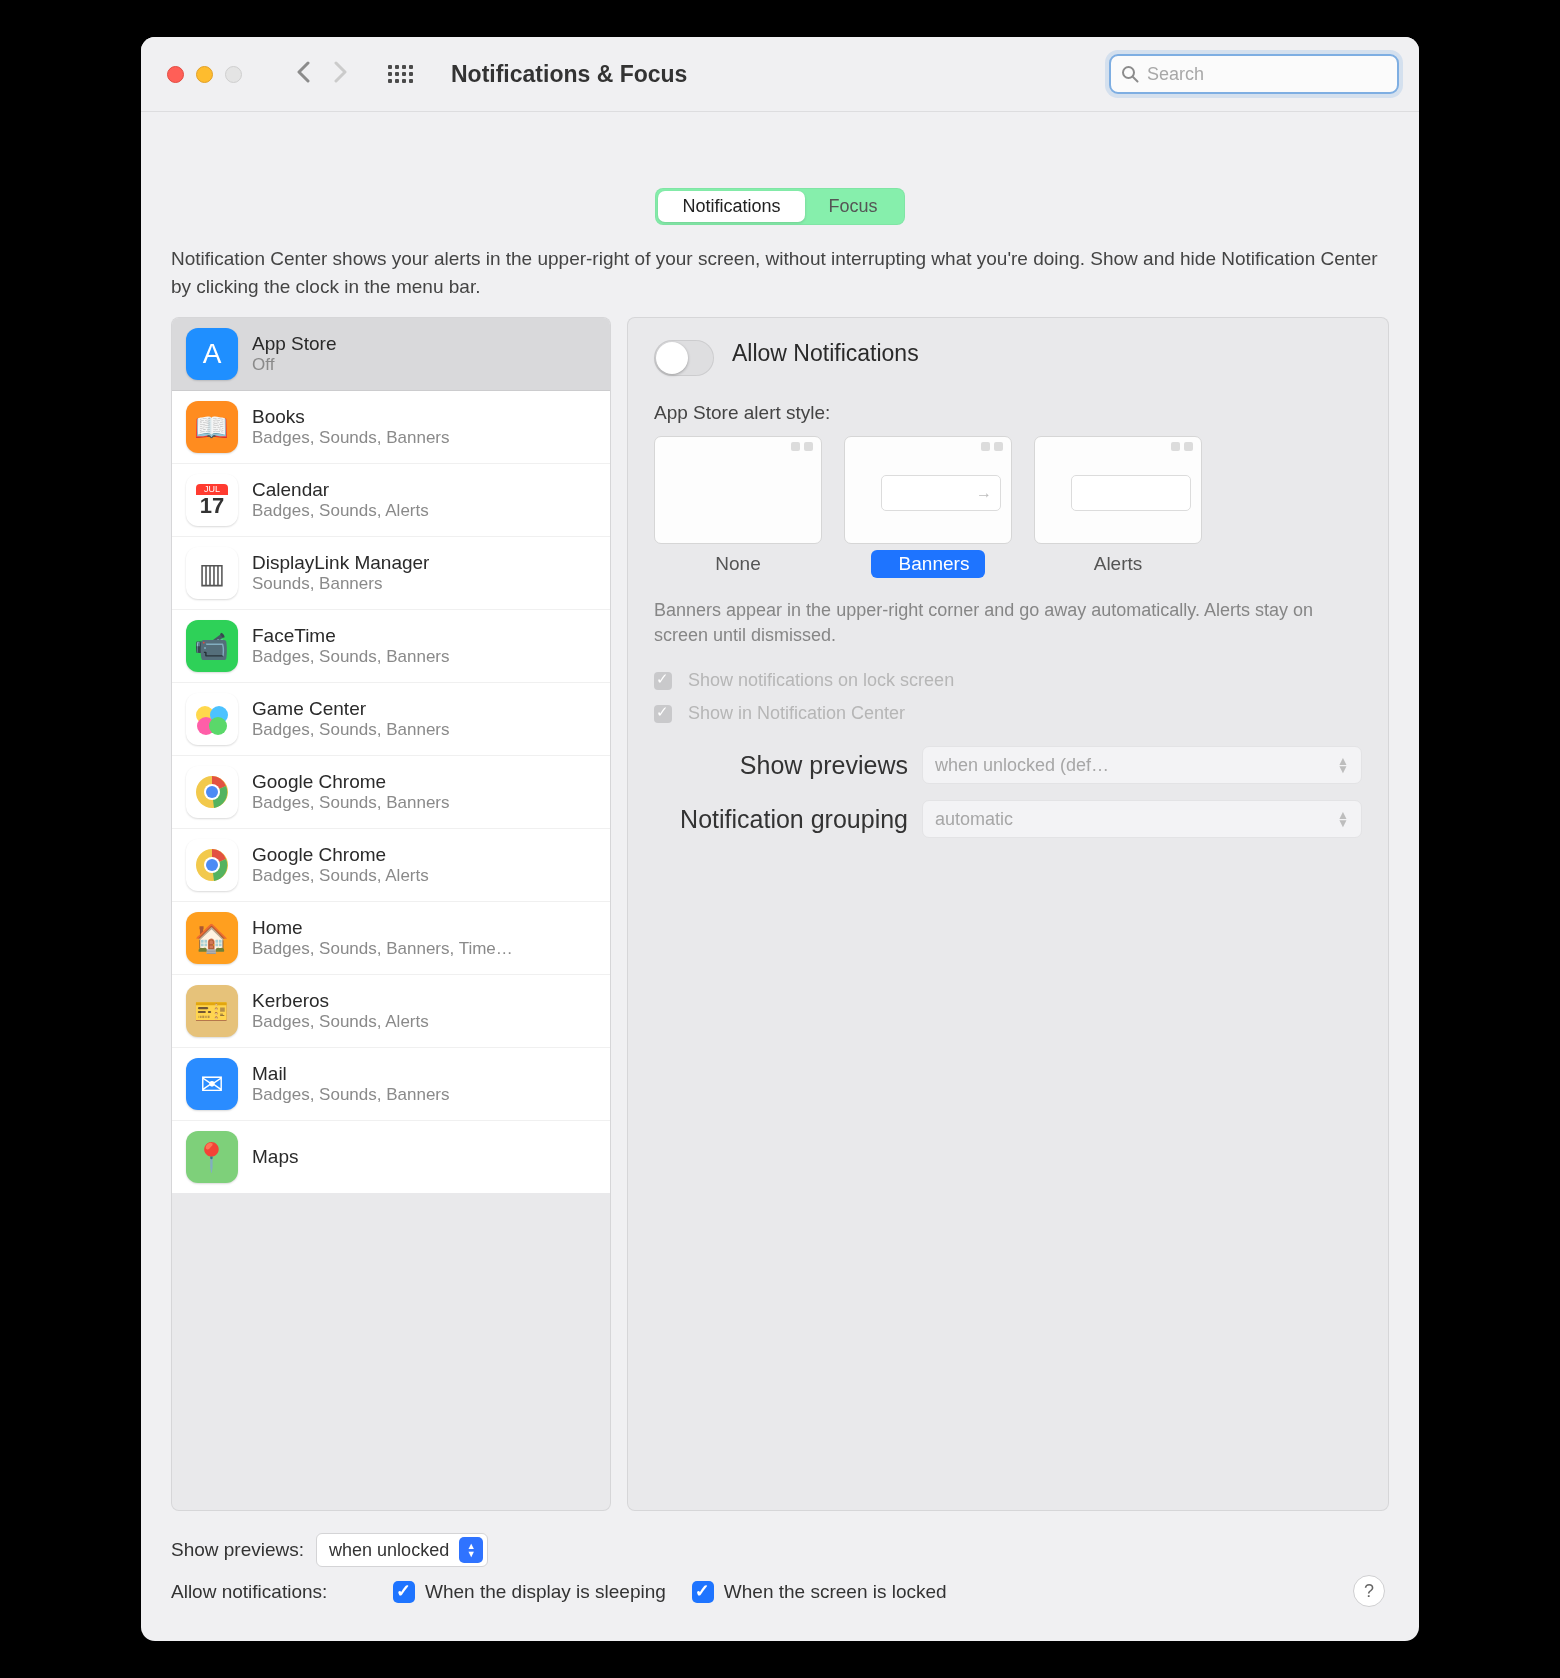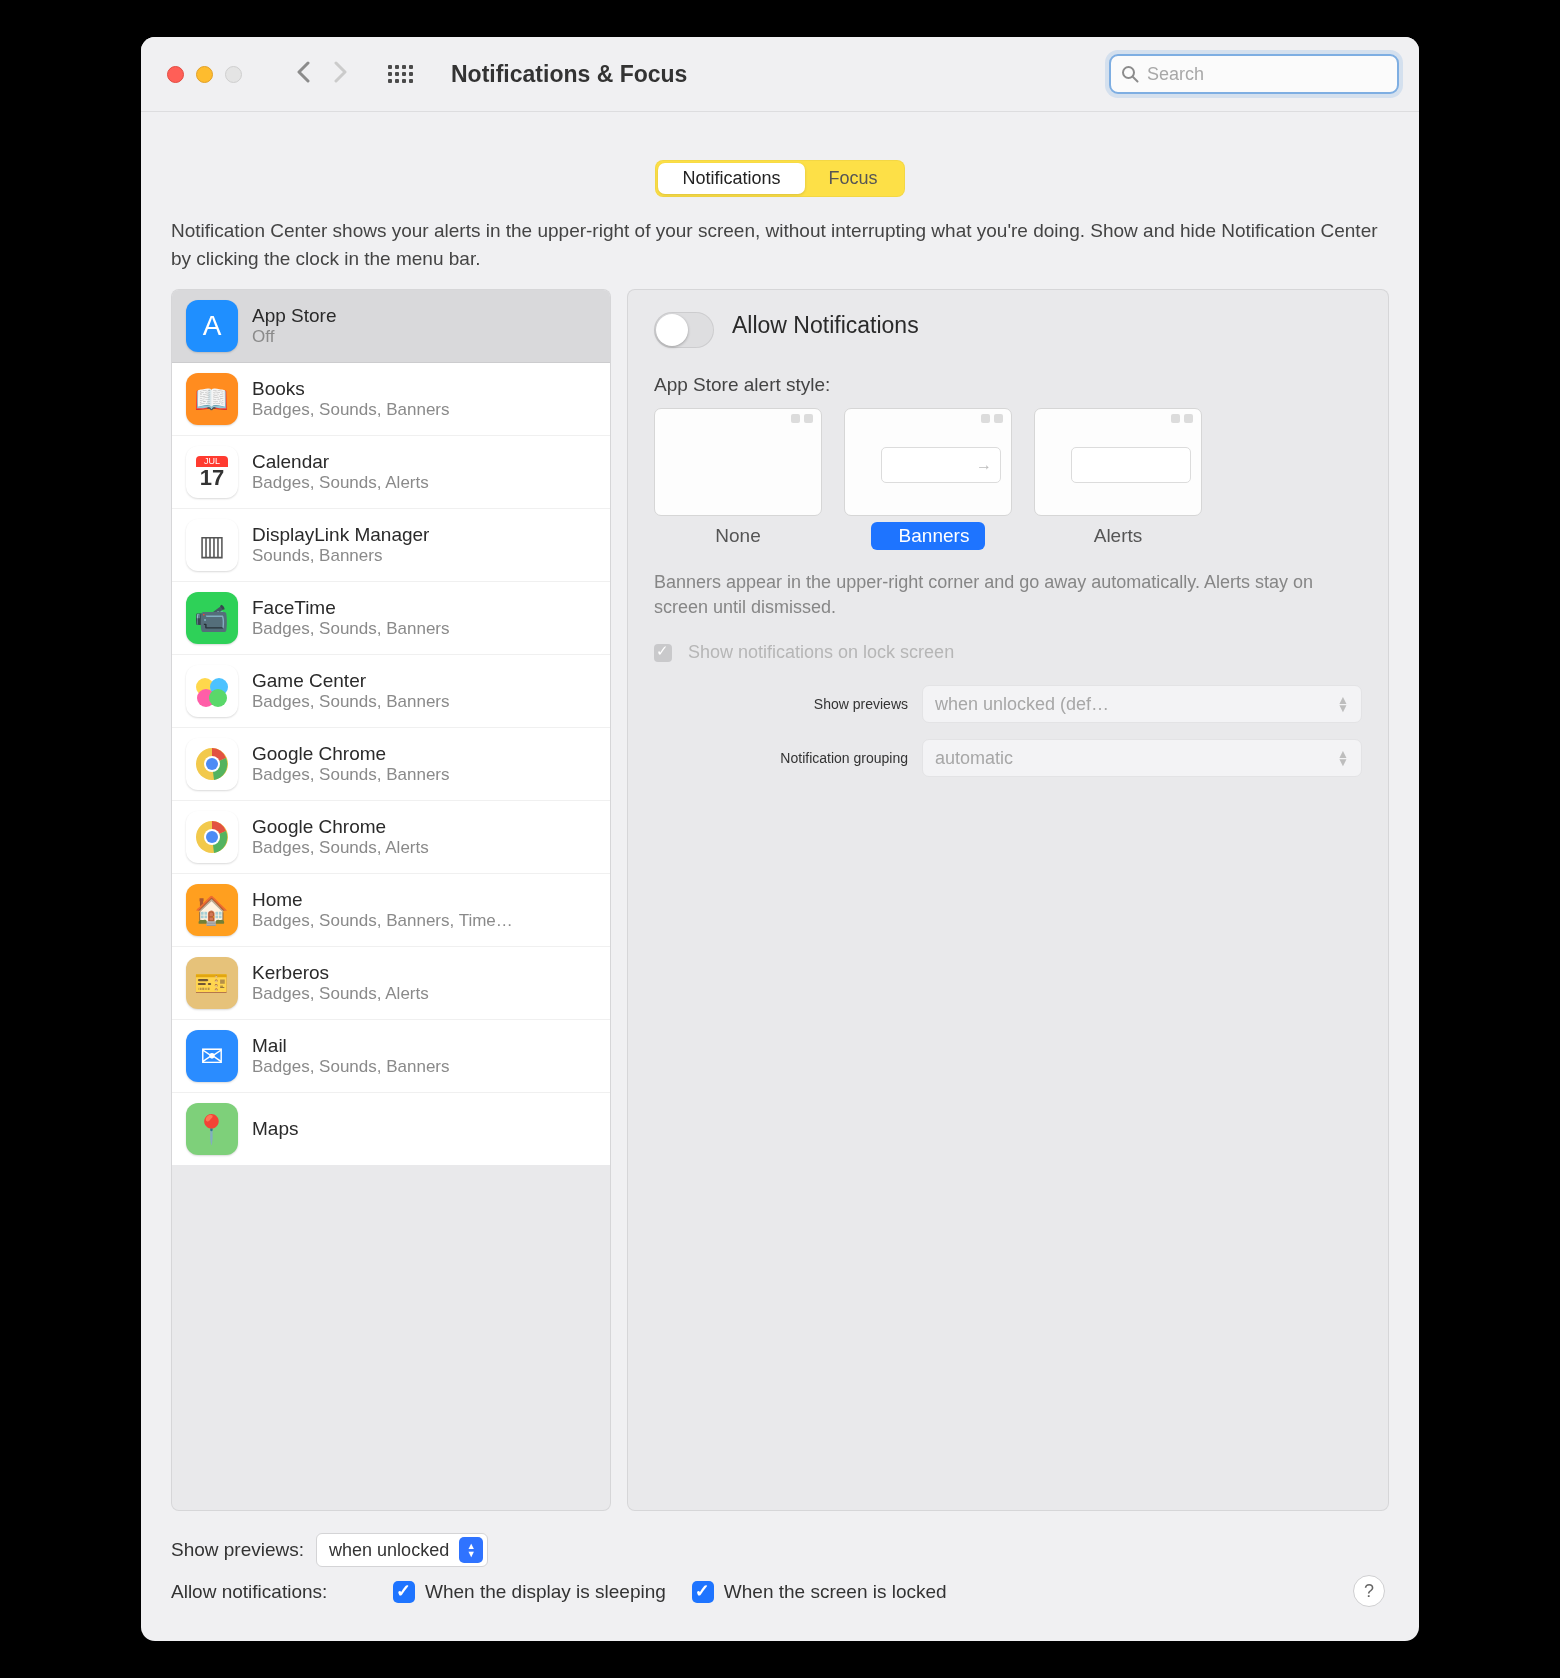--- a/index.html
+++ b/index.html
@@ -53,22 +53,23 @@
   }
   .search input {
     border:none; outline:none; background:transparent; font-size:18px; width:100%;
     color:#333;
   }
   .search input::placeholder { color:#a8a8a8; }
   .search svg { flex:none; }
   
   .main { flex:1; padding: 48px 30px 24px 30px; display:flex; flex-direction:column; }
   .tabs {
-    align-self:center; display:flex; background:#fde047; border-radius:8px; padding:3px;
+    align-self:center; display:flex; background:#86efac; border-radius:8px; padding:3px;
     box-shadow: inset 0 0 0 1px rgba(0,0,0,0.04);
+    margin-top: 28px;
   }
   .tab {
     padding: 5px 24px; font-size:18px; font-weight:500; color:#555; border-radius:7px;
     cursor:pointer;
   }
   .tab.active { background:#fff; box-shadow:0 1px 3px rgba(0,0,0,0.15); color:#222; }
   .desc { font-size:19px; color:#444; line-height:1.45; margin:20px 0 16px 0; }
   .panes {
     flex:1; display:flex; gap:16px; min-height:0;
     border-top:1px solid rgba(0,0,0,0); 
@@ -121,21 +122,21 @@
   }
   .style-box .banner.alert { justify-content:center; }
   .style-box .banner .arrow { font-size:16px; color:#bcbcbc; }
   .style-label { font-size:19px; color:#555; padding:3px 16px; border-radius:6px; }
   .style-label.active { background:#1e74ff; color:#fff;padding-left:28px; }
   .style-desc { font-size:18px; color:#868686; line-height:1.4; margin:12px 0 16px 0; }
   .check-row { display:flex; align-items:center; gap:16px; font-size:18px; color:#b6b6b6; margin:6px 0; }
   .minichk { width:18px; height:18px; border-radius:4px; background:#c9c9cb; position:relative; }
   .minichk::after { content:"✓"; position:absolute; top:-2px; left:2px; font-size:15px; color:#fff; }
   .form-row { display:flex; align-items:center; gap:14px; margin-top:16px; }
-  .form-row .flabel { width:254px; text-align:right; font-size:14px; color:#333; }
+  .form-row .flabel { width:254px; text-align:right; font-size:25px; color:#333; }
   .select {
     flex:1; height:38px; background:#f3f3f5; border:1px solid #e3e3e5; border-radius:7px;
     display:flex; align-items:center; padding:0 12px; justify-content:space-between;
     font-size:18px; color:#a7a7a7;
   }
   .select .chev { color:#bdbdbd; font-size:12px; display:flex; flex-direction:column; line-height:8px; }
   
   .bottom { margin-top:22px; }
   .brow { display:flex; align-items:center; gap:12px; font-size:19px; color:#333; margin-bottom:14px; flex-wrap:wrap; }
   .bsel {
@@ -380,20 +381,24 @@
               <div class="banner alert"></div>
             </div>
             <div class="style-label">Alerts</div>
           </div>
         </div>
         <div class="style-desc">Banners appear in the upper-right corner and go away automatically. Alerts stay on screen until dismissed.</div>
         <div class="check-row">
           <div class="minichk"></div>
           <span>Show notifications on lock screen</span>
         </div>
+        <div class="check-row">
+          <div class="minichk"></div>
+          <span>Show in Notification Center</span>
+        </div>
         <div class="form-row">
           <div class="flabel">Show previews</div>
           <div class="select">
             <span>when unlocked (def…</span>
             <span class="chev">▲<br>▼</span>
           </div>
         </div>
         <div class="form-row">
           <div class="flabel">Notification grouping</div>
           <div class="select">

